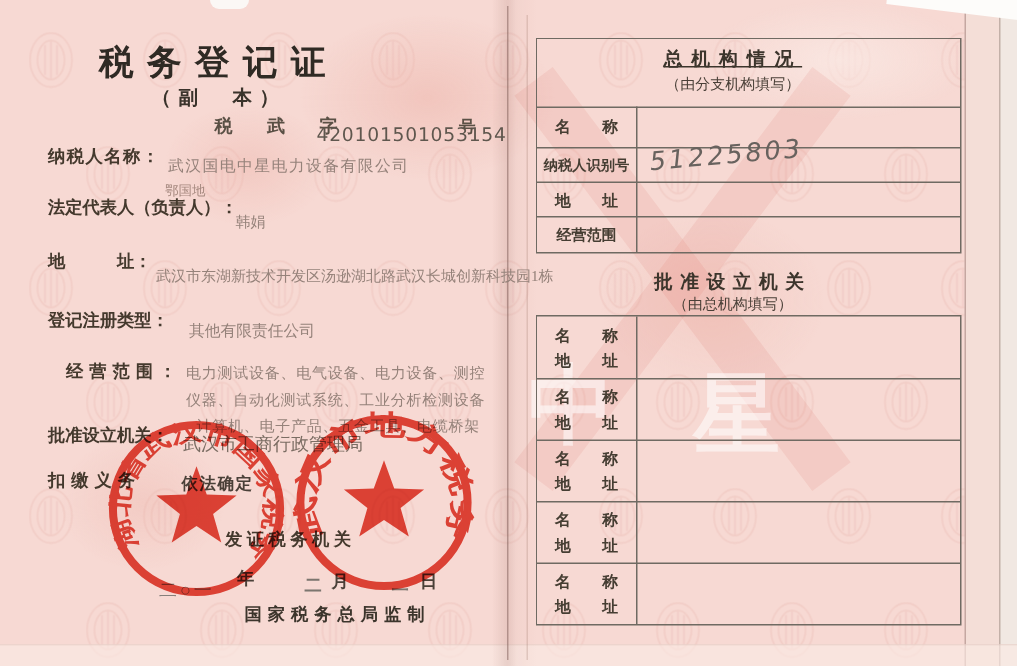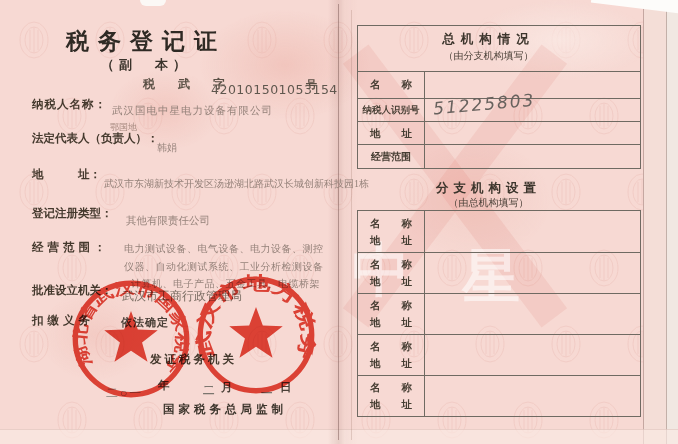--- a/index.html
+++ b/index.html
@@ -35,21 +35,21 @@
   #serial-number{left:211px;top:82px;font-size:12.5px;font-family:"DejaVu Sans",sans-serif;color:#5f574e;letter-spacing:.5px;}
   #serial-suffix{left:306px;top:77px;font-size:11px;font-weight:700;}
   #f-taxpayer-l{left:32px;top:97px;font-size:11.5px;letter-spacing:1px;}
   #f-taxpayer-v{left:112px;top:104px;font-size:10.5px;letter-spacing:1px;}
   #f-legal-l{left:32px;top:131px;font-size:11.5px;}
   #f-legal-v{left:157px;top:141px;font-size:10px;}
   #f-addr-l{left:32px;top:167px;font-size:11.5px;}
   #f-addr-v{left:104px;top:177px;font-size:10px;white-space:nowrap;z-index:11;}
   #f-reg-l{left:32px;top:206px;font-size:11.5px;}
   #f-reg-v{left:126px;top:214px;font-size:10.5px;}
-  #f-scope-l{left:32px;top:240px;font-size:11.5px;letter-spacing:4px;}
+  #f-scope-l{left:44px;top:240px;font-size:11.5px;letter-spacing:4px;}
   #f-scope-1{left:124px;top:242px;font-size:10px;letter-spacing:.5px;}
   #f-scope-2{left:124px;top:260px;font-size:10px;letter-spacing:.5px;}
   #f-scope-3{left:131px;top:277px;font-size:10px;letter-spacing:.5px;}
   #f-approve-l{left:32px;top:283px;font-size:11.5px;}
   #f-approve-v{left:122px;top:288px;font-size:12px;color:#7b6d63;}
   #f-withhold-l{left:32px;top:313px;font-size:11.5px;letter-spacing:4px;}
   #f-withhold-v{left:121px;top:315px;font-size:11px;color:#4a4038;font-weight:700;letter-spacing:1px;}
   #f-issuer{left:150px;top:352px;font-size:11.5px;letter-spacing:3px;}
   .date-part{font-size:11.5px;color:#4a4038;font-weight:700;}
   #d-year{left:106px;top:385px;font-size:12px;color:#86807b;font-weight:400;letter-spacing:2px;}
@@ -58,21 +58,21 @@
   #d-month-u{left:221px;top:380px;}
   #d-day{left:261px;top:386px;color:#7c766f;}
   #d-day-u{left:280px;top:380px;}
   #f-footer{left:124px;top:402px;font-size:11.5px;letter-spacing:4px;color:#3c352c;font-weight:700;padding-left:39px;}
   
   .tbox{border:1.2px solid #6f6a62;z-index:10;padding-left:19px;}
   #t1{left:357px;top:25px;width:263px;height:142px;}
   #t2{left:357px;top:210px;width:263px;height:205px;}
   .hline{position:absolute;left:0;width:100%;height:1px;background:#6f6a62;}
   .vline{position:absolute;top:0;width:1px;background:#6f6a62;}
-  #t1-head-title{left:357px;top:31px;width:263px;text-align:center;font-size:12.5px;letter-spacing:6px;color:#3c352c;font-weight:700;z-index:11;}
+  #t1-head-title{left:357px;top:31px;width:263px;text-align:center;font-size:12.5px;letter-spacing:6px;color:#3c352c;font-weight:700;z-index:11;text-decoration:underline;}
   #t1-head-sub{left:357px;top:49px;width:263px;text-align:center;font-size:10px;color:#4a4038;z-index:11;}
   #t2-title{left:357px;top:180px;width:263px;text-align:center;font-size:12.5px;letter-spacing:5px;color:#3c352c;font-weight:700;z-index:11;}
   #t2-sub{left:357px;top:196px;width:263px;text-align:center;font-size:10px;color:#4a4038;z-index:11;}
   .rowlbl{position:absolute;left:0;width:66px;text-align:center;font-size:10.5px;color:#463e33;font-weight:700;}
   #hand-number{left:433px;top:94px;font-size:17px;font-family:"DejaVu Sans",sans-serif;font-style:italic;
      color:#68625e;transform:rotate(-5deg);letter-spacing:2px;z-index:12;}
   
   .stamp{position:absolute;z-index:30;opacity:.85;mix-blend-mode:multiply;}
   
   .wm-char{position:absolute;color:rgba(255,255,255,.55);font-family:"DejaVu Sans",sans-serif;
@@ -225,21 +225,21 @@
     <div class="hline" style="top:95px;"></div>
     <div class="hline" style="top:118px;"></div>
     <div class="vline" style="left:66px;top:45px;height:97px;"></div>
     <span class="rowlbl" style="top:52px;">名　　称</span>
     <span class="rowlbl" style="top:78px;font-size:9.5px;">纳税人识别号</span>
     <span class="rowlbl" style="top:101px;">地　　址</span>
     <span class="rowlbl" style="top:124px;font-size:10px;">经营范围</span>
   </div>
   <span class="abs" id="hand-number">51225803</span>
 
-  <div class="abs" id="t2-title">分支机构设置</div>
+  <div class="abs" id="t2-title">批准设立机关</div>
   <div class="abs" id="t2-sub">（由总机构填写）</div>
 
   <div class="abs tbox" id="t2">
     <div class="hline" style="top:41px;"></div>
     <div class="hline" style="top:82px;"></div>
     <div class="hline" style="top:123px;"></div>
     <div class="hline" style="top:164px;"></div>
     <div class="vline" style="left:66px;top:0;height:205px;"></div>
     <span class="rowlbl" style="top:6px;">名　　称</span>
     <span class="rowlbl" style="top:23px;">地　　址</span>

